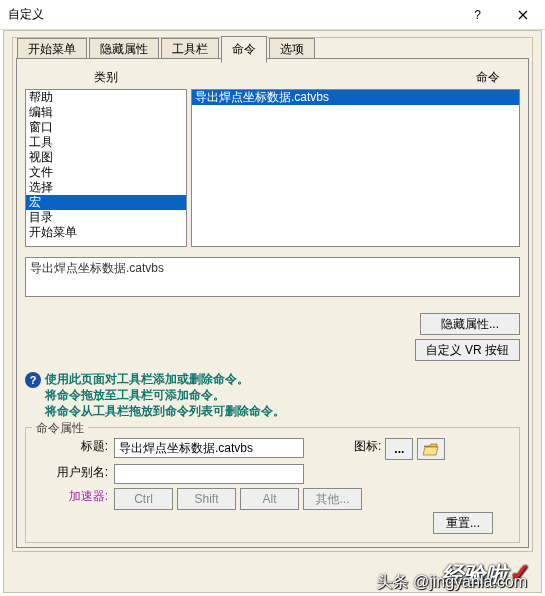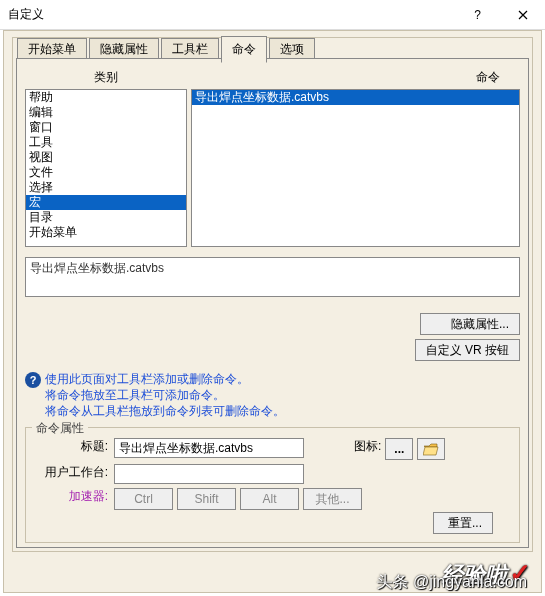--- a/index.html
+++ b/index.html
@@ -109,40 +109,40 @@
     flex-direction: column;
     align-items: flex-end;
     gap: 4px;
   }
   .win-btn {
     min-width: 100px;
     height: 22px;
     background: #efefef;
     border: 1px solid #888;
     padding: 0 10px;
-    display:inline-flex; align-items:center; justify-content:flex-end;
+    display:inline-flex; align-items:center; justify-content:center;
     color:#000;
   }
   .info-row {
     display: flex;
     align-items: flex-start;
     margin-top: 10px;
     gap: 4px;
   }
   .info-icon {
     width: 16px; height: 16px;
     border-radius: 50%;
     background: #1a4fa0;
     color: #fff;
     display:flex;align-items:center;justify-content:center;
     font-weight: bold;
     font-size: 11px;
     margin-top: 1px;
   }
-  .info-text { color: #1d4ed8; line-height: 16px; }
+  .info-text { color: #0f766e; line-height: 16px; font-weight: bold; }
   .props-group {
     margin-top: 8px;
     border: 1px solid #c8c0ab;
     padding: 6px 26px 8px 8px;
     position: relative;
   }
   .props-group .legend {
     position: absolute;
     top: -8px; left: 6px;
     background: #f4efe3;
@@ -296,21 +296,21 @@
           </div>
           <div class="icon-btn">
             <svg width="16" height="14" viewBox="0 0 16 14">
               <path d="M1 4 h5 l2 -2 h6 v3 H2 z" fill="#f6c04a" stroke="#7a5a10" stroke-width="0.6"></path>
               <path d="M2 5 h13 l-2 8 H0 z" fill="#ffe18a" stroke="#7a5a10" stroke-width="0.6"></path>
             </svg>
           </div>
         </div>
 
         <div class="form-row">
-          <span class="form-label">用户工作台:</span>
+          <span class="form-label">用户别名:</span>
           <input class="text-input" value="" style="">
         </div>
 
         <div class="form-row">
           <span class="form-label dis">加速器:</span>
           <div style="display:flex;">
             <div class="small-btn">
                 <span>Ctrl</span>
               </div>
             <div class="small-btn">

